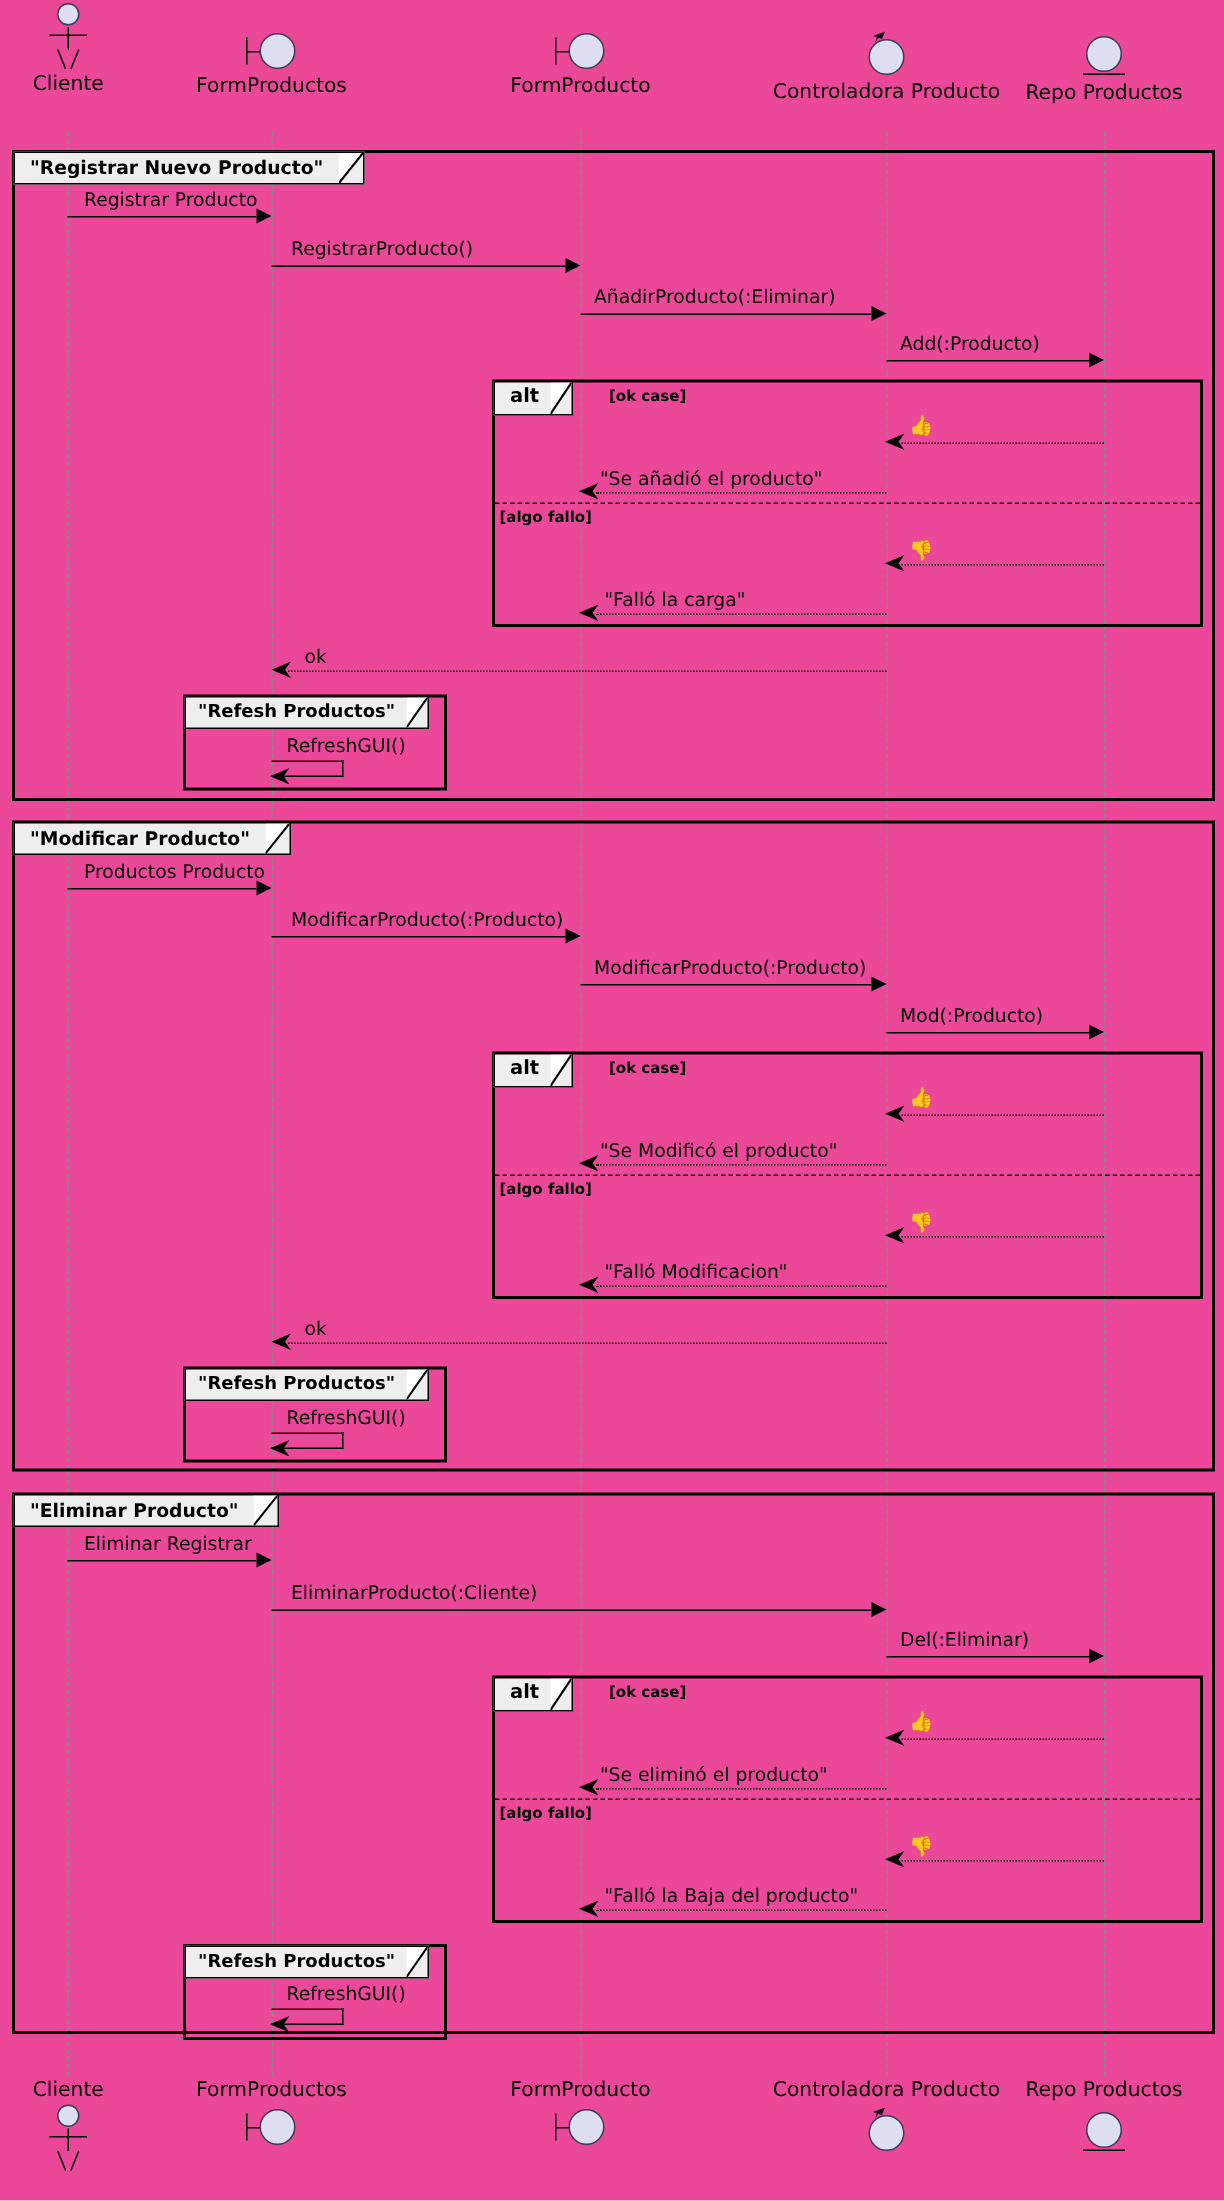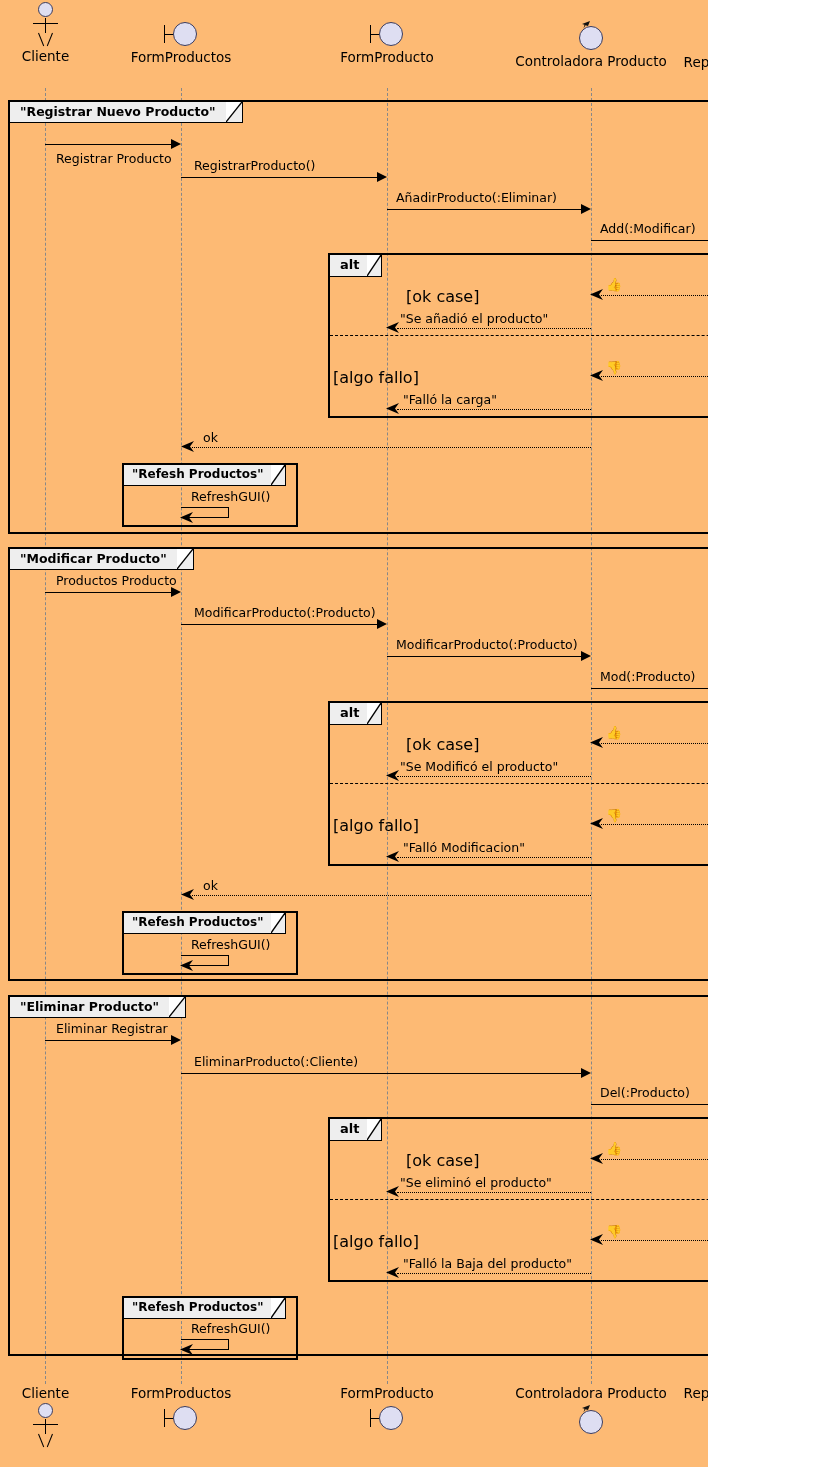--- a/index.html
+++ b/index.html
@@ -3,23 +3,23 @@
 <meta charset="utf-8">
 <title>Sequence Diagram</title>
 <style>
   html,body{margin:0;padding:0;background:#ffffff;}
   body{
     font-family:"DejaVu Sans","Liberation Sans",sans-serif;
     -webkit-font-smoothing:antialiased;
   }
   #stage{
     position:relative;
-    width:708px;
+    width:816px;
     height:1467px;
-    background:#fdba74;
+    background:#ec4899;
     overflow:hidden;
   }
 
   
   .lifeline{
     position:absolute;
     width:0;
     border-left:1px dashed #888888;
   }
 
@@ -136,23 +136,22 @@
     position:absolute;left:-1px;top:-1px;
     background:#EEEEEE;
     border:1px solid #000;
     box-sizing:border-box;
     font-size:13px;font-weight:bold;
     padding:2px 22px 3px 10px;
     line-height:16px;
   }
   .alt-guard{
     position:absolute;
-    font-size:16px;font-weight:normal;color:#000;
+    font-size:10px;font-weight:bold;color:#000;
     white-space:nowrap;
-    margin-top:28px;
   }
   .alt-sep{
     position:absolute;
     border-top:1px dashed #000;
     height:0;
   }
 
   
   .msg-line{
     position:absolute;
@@ -257,33 +256,33 @@
   <div class="frame" style="left:8px;top:100px;width:802px;height:434px;">
     <div class="frame-tab">
       <span>"Registrar Nuevo Producto"</span>
       <svg style="position:absolute;right:0;top:0;width:16px;height:100%;" viewBox="0 0 16 20" preserveAspectRatio="none">
         <path d="M0,0 L16,0 L0,20 Z" fill="#ffffff" stroke="none"></path>
         <path d="M16,0 L0,20" stroke="#000" stroke-width="1.4" fill="none"></path>
       </svg>
     </div>
   </div>
 
-  <div class="msg-label" style="left:56px;top:126px;margin-top:26px;">Registrar Producto</div>
+  <div class="msg-label" style="left:56px;top:126px;">Registrar Producto</div>
   <div class="msg-line" style="left:45px;top:144px;width:126px;"></div>
   <div class="arrow-r" style="left:171px;top:139px;"></div>
 
   <div class="msg-label" style="left:194px;top:159px;">RegistrarProducto()</div>
   <div class="msg-line" style="left:181px;top:177px;width:196px;"></div>
   <div class="arrow-r" style="left:377px;top:172px;"></div>
 
   <div class="msg-label" style="left:396px;top:191px;">AñadirProducto(:Eliminar)</div>
   <div class="msg-line" style="left:387px;top:209px;width:194px;"></div>
   <div class="arrow-r" style="left:581px;top:204px;"></div>
 
-  <div class="msg-label" style="left:600px;top:222px;">Add(:Modificar)</div>
+  <div class="msg-label" style="left:600px;top:222px;">Add(:Producto)</div>
   <div class="msg-line" style="left:591px;top:240px;width:135px;"></div>
   <div class="arrow-r" style="left:726px;top:235px;"></div>
 
   <div class="alt" style="left:328px;top:253px;width:474px;height:165px;">
     <div class="alt-tab">
       <span>alt</span>
       <svg style="position:absolute;right:0;top:0;width:14px;height:100%;" viewBox="0 0 14 21" preserveAspectRatio="none">
         <path d="M0,0 L14,0 L0,21 Z" fill="#ffffff"></path>
         <path d="M14,0 L0,21" stroke="#000" stroke-width="1.4" fill="none"></path>
       </svg>
@@ -433,21 +432,21 @@
   </div>
 
   <div class="msg-label" style="left:56px;top:1022px;">Eliminar Registrar</div>
   <div class="msg-line" style="left:45px;top:1040px;width:126px;"></div>
   <div class="arrow-r" style="left:171px;top:1035px;"></div>
 
   <div class="msg-label" style="left:194px;top:1055px;">EliminarProducto(:Cliente)</div>
   <div class="msg-line" style="left:181px;top:1073px;width:400px;"></div>
   <div class="arrow-r" style="left:581px;top:1068px;"></div>
 
-  <div class="msg-label" style="left:600px;top:1086px;">Del(:Producto)</div>
+  <div class="msg-label" style="left:600px;top:1086px;">Del(:Eliminar)</div>
   <div class="msg-line" style="left:591px;top:1104px;width:135px;"></div>
   <div class="arrow-r" style="left:726px;top:1099px;"></div>
 
   <div class="alt" style="left:328px;top:1117px;width:474px;height:165px;">
     <div class="alt-tab">
       <span>alt</span>
       <svg style="position:absolute;right:0;top:0;width:14px;height:100%;" viewBox="0 0 14 21" preserveAspectRatio="none">
         <path d="M0,0 L14,0 L0,21 Z" fill="#ffffff"></path>
         <path d="M14,0 L0,21" stroke="#000" stroke-width="1.4" fill="none"></path>
       </svg>

